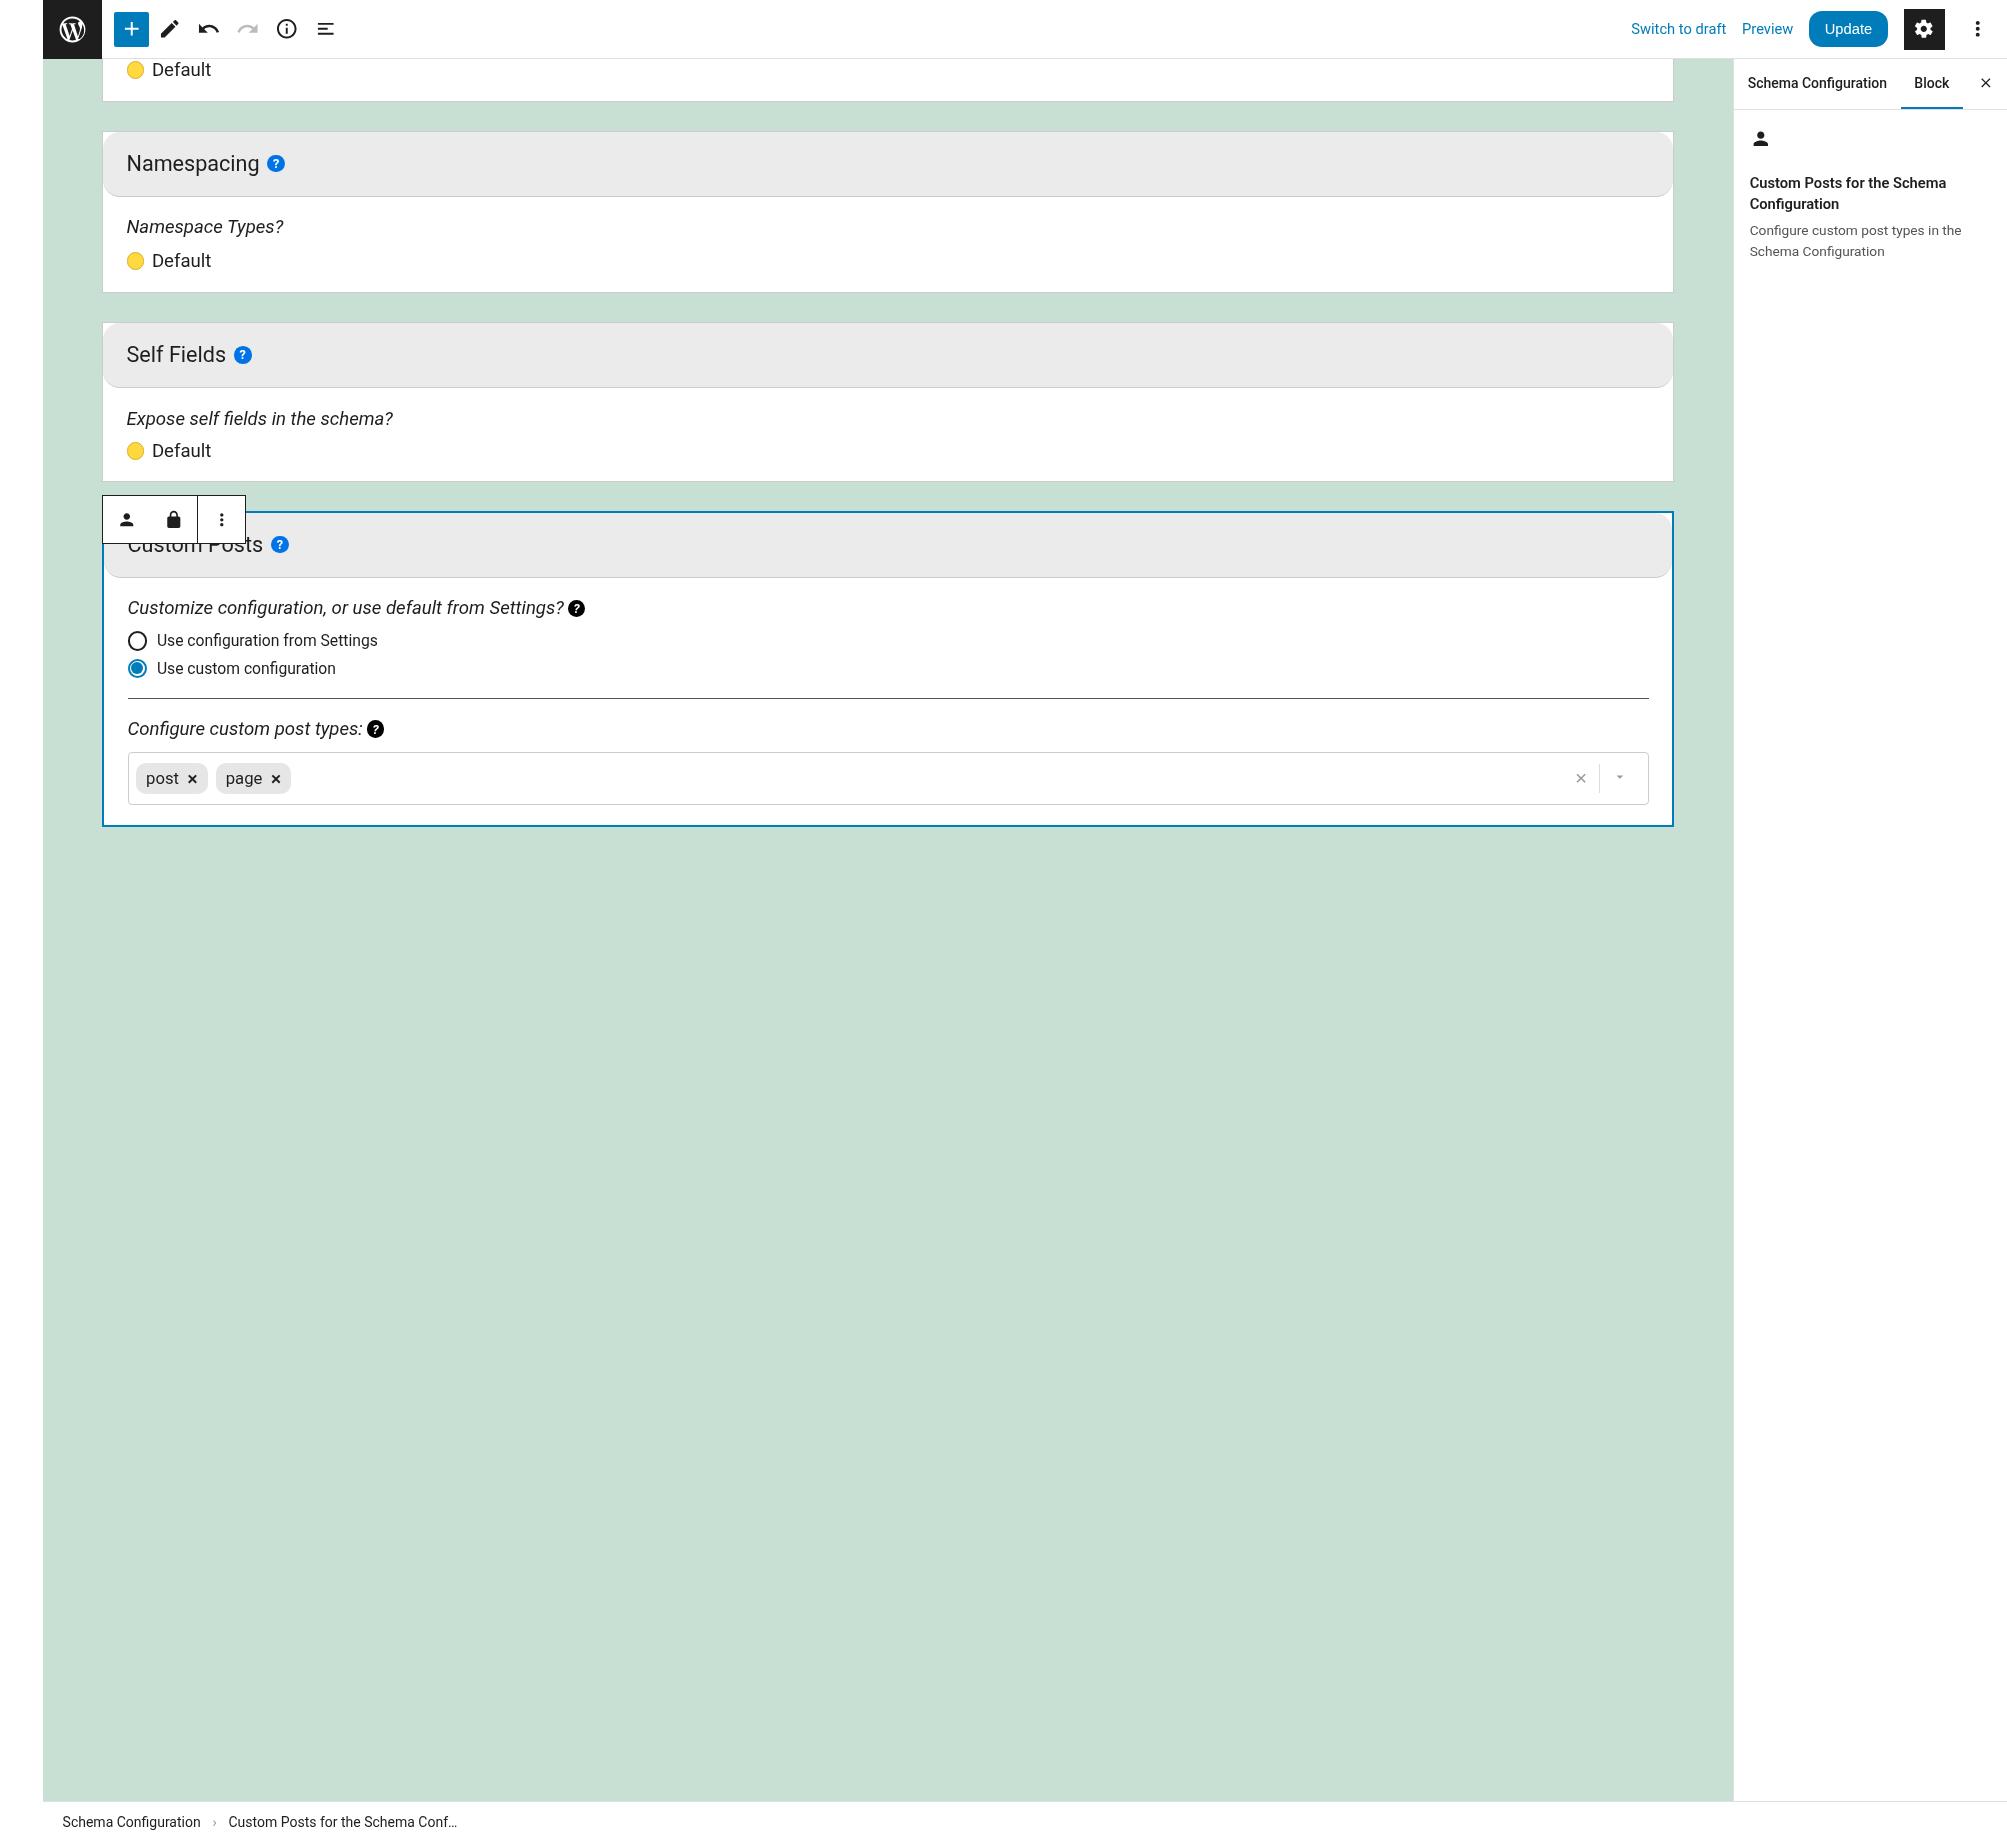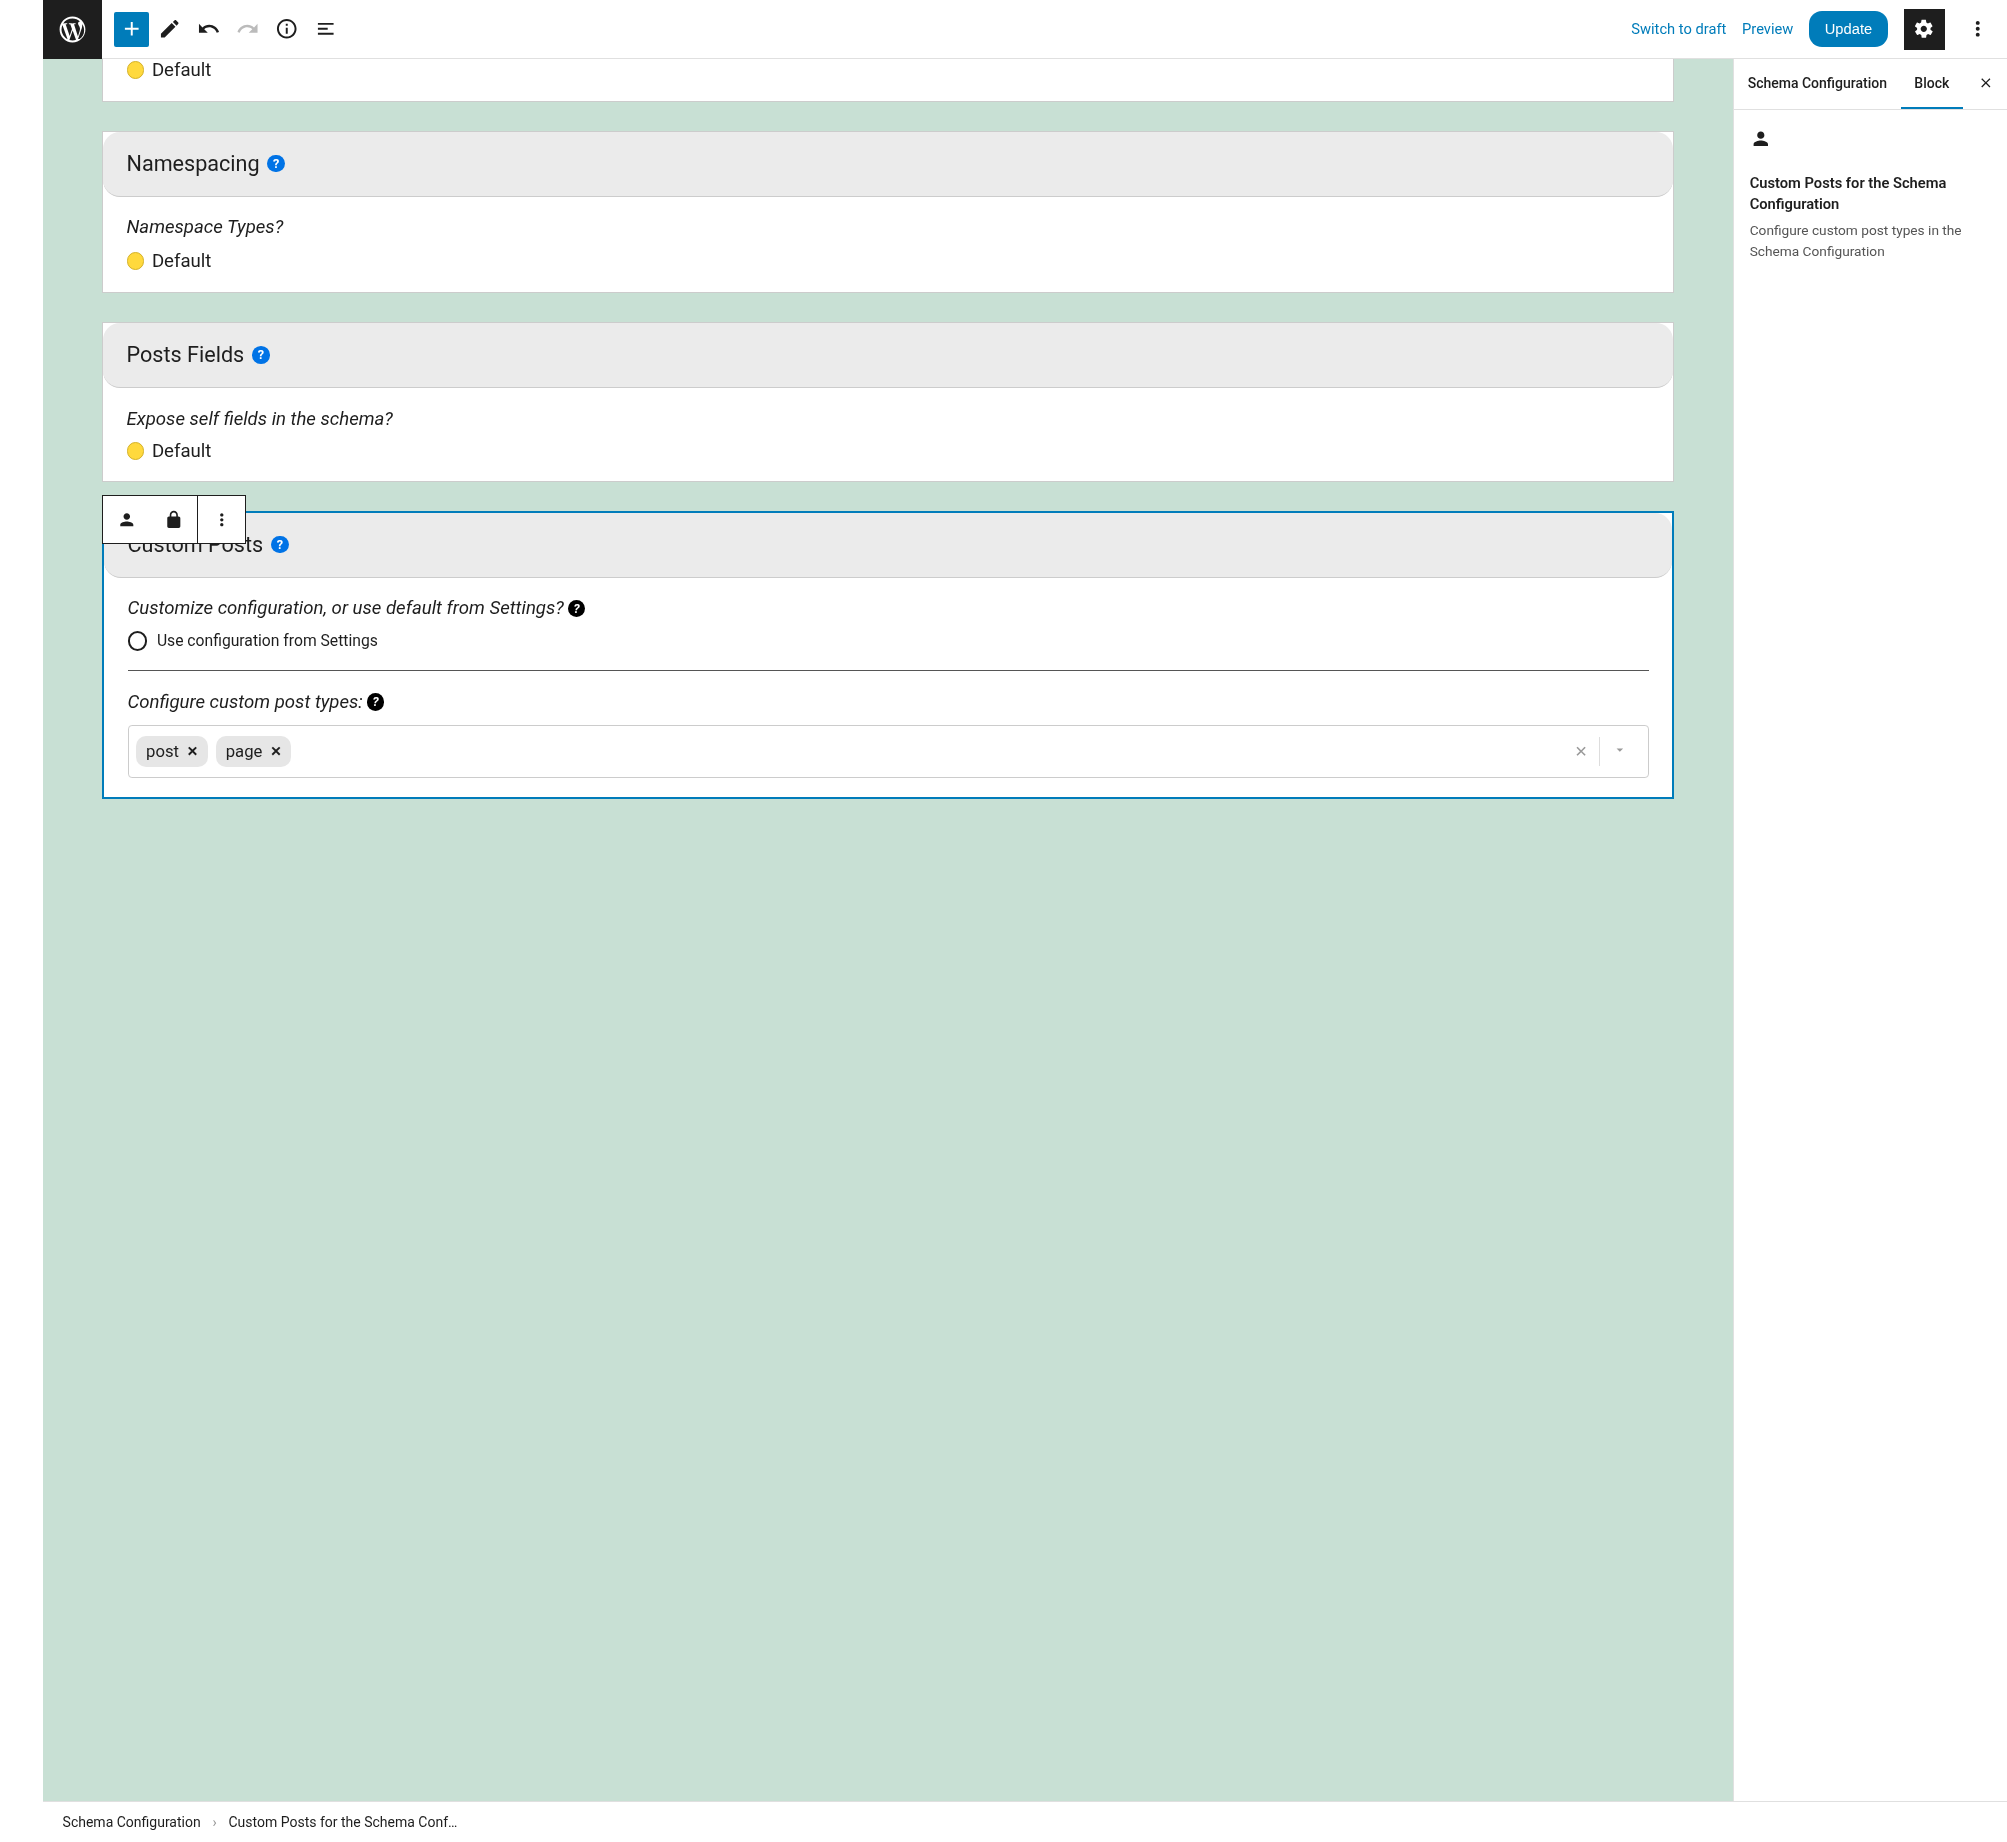--- a/index.html
+++ b/index.html
@@ -153,21 +153,21 @@
           <div class="block-question">Namespace Types?</div>
           <div class="default-row">
               <span class="dot"></span>
               <span>Default</span>
             </div>
         </div>
       </div>
 
       <div class="block">
         <div class="block-header">
-          <span>Posts Fields</span>
+          <span>Self Fields</span>
           <span class="help-icon">?</span>
         </div>
         <div class="block-body">
           <div class="block-question">Expose self fields in the schema?</div>
           <div class="default-row" style="overflow:hidden;height:19.6px;">
               <span class="dot"></span>
               <span>Default</span>
             </div>
         </div>
       </div>
@@ -200,20 +200,24 @@
           <span class="help-icon">?</span>
         </div>
         <div class="block-body">
           <div class="block-question">
             <span>Customize configuration, or use default from Settings?</span>
             <span class="help-icon dark">?</span>
           </div>
           <div class="radio-row">
             <span class="radio"></span>
             <span>Use configuration from Settings</span>
+          </div>
+          <div class="radio-row">
+            <span class="radio checked"></span>
+            <span>Use custom configuration</span>
           </div>
           <hr class="divider">
           <div class="block-question">
             <span>Configure custom post types:</span>
             <span class="help-icon dark">?</span>
           </div>
           <div class="tag-input">
             <span class="tag">
                 <span>post</span>
                 <span class="tag-x">✕</span>

